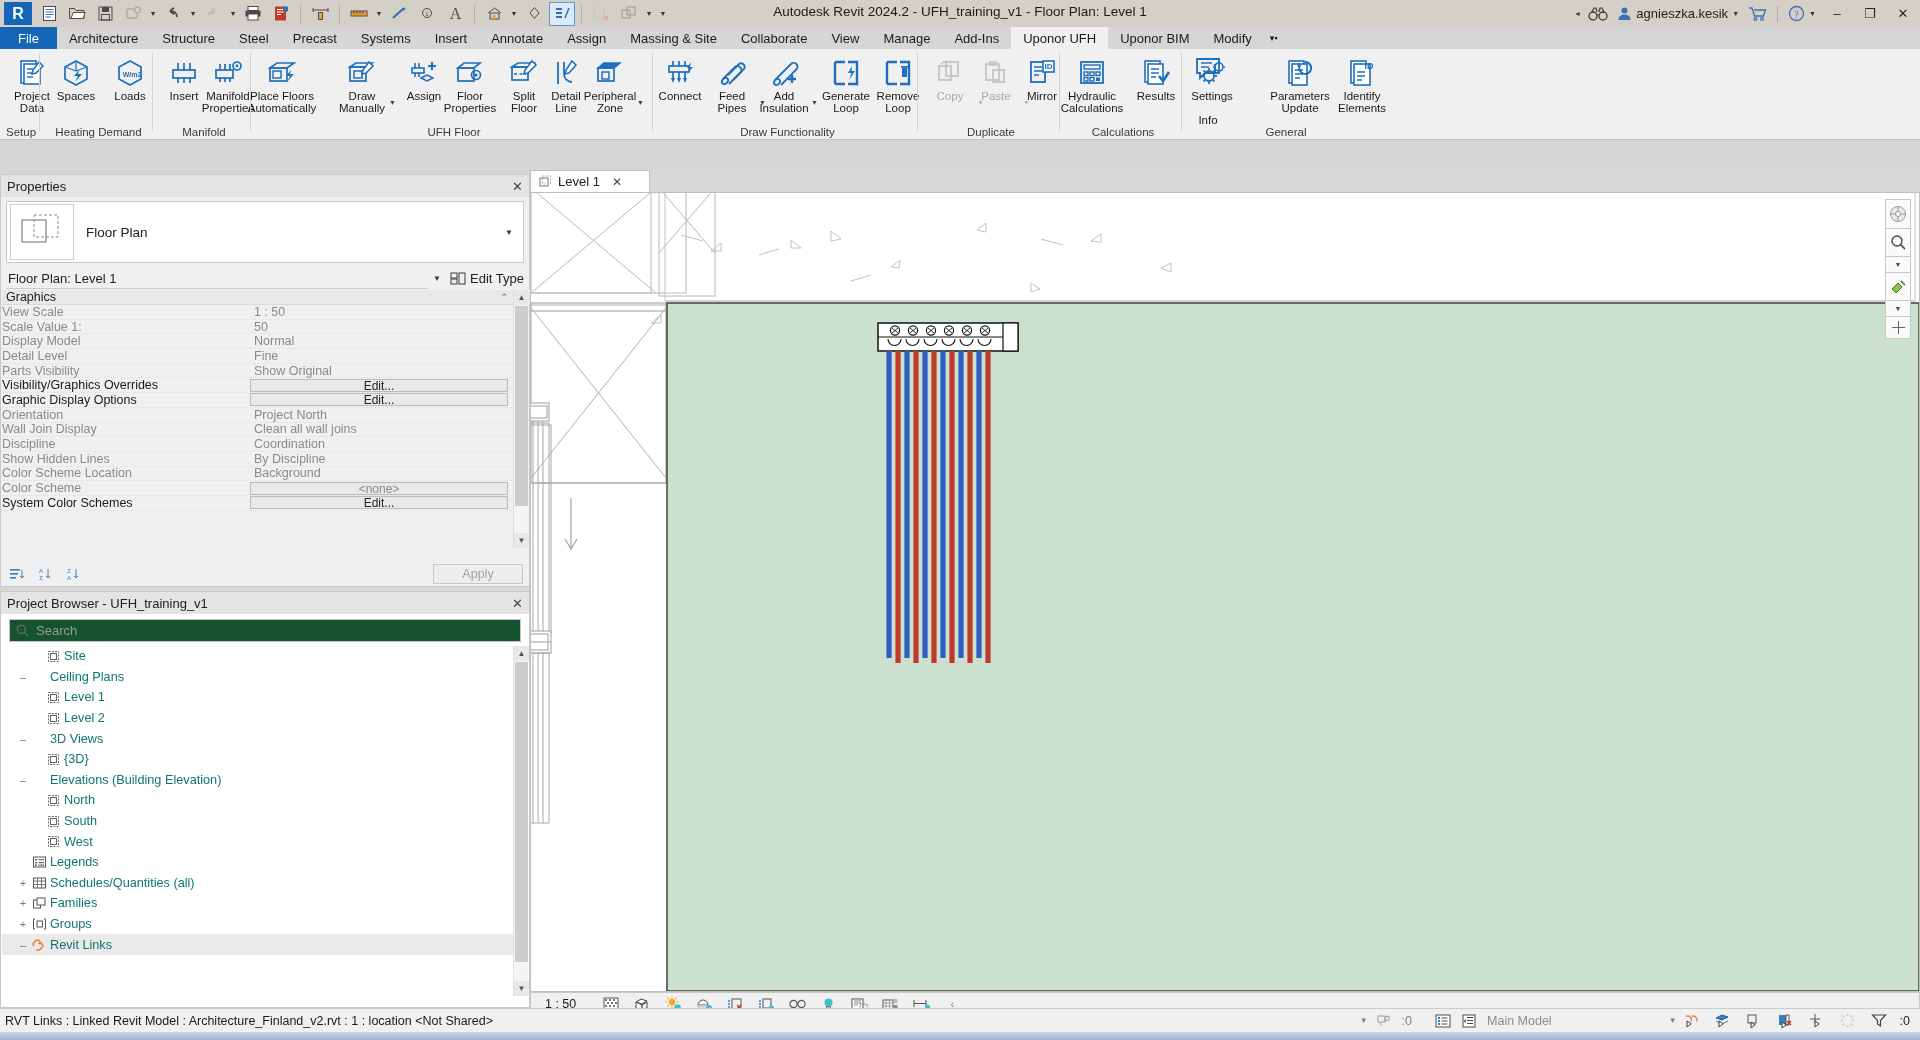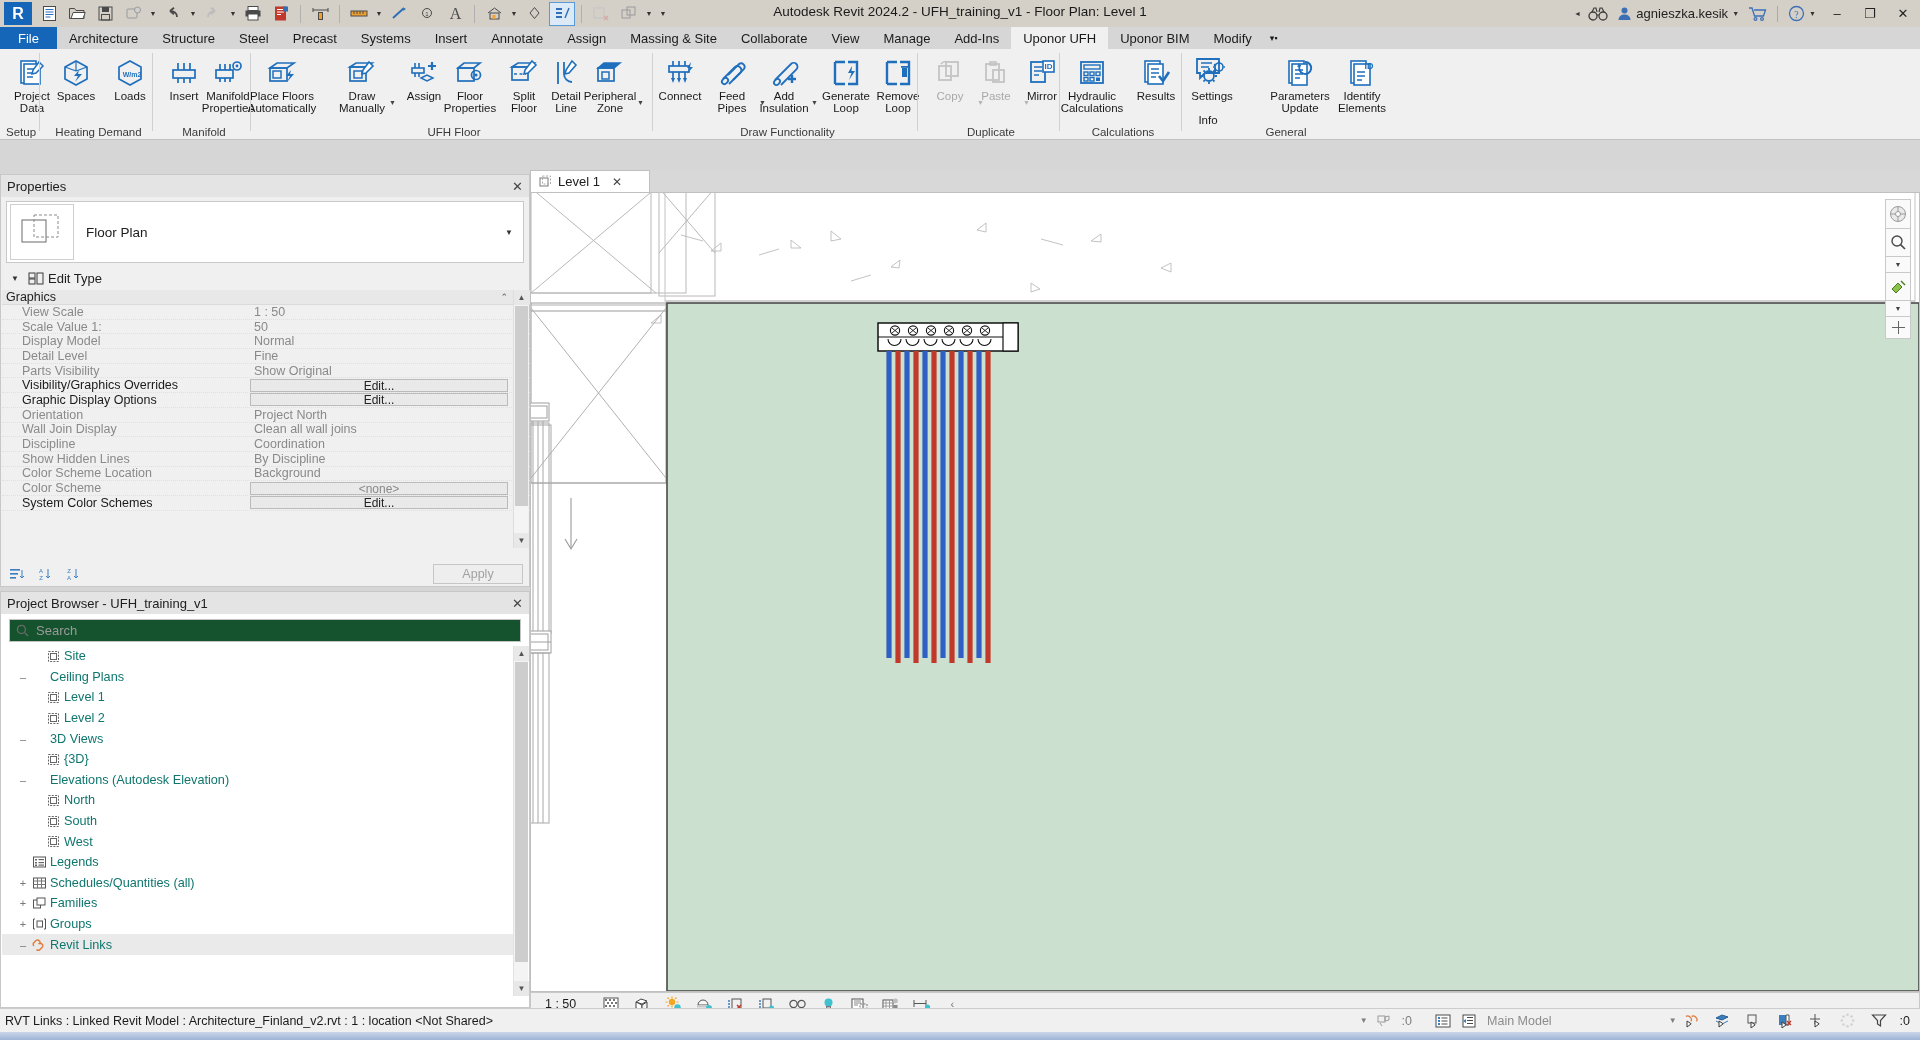--- a/index.html
+++ b/index.html
@@ -53,21 +53,21 @@
   .ptype .tlabel { margin-left:12px; font-size:13.5px; }
   .ptype .dd { margin-left:auto; margin-right:10px; font-size:8px; color:#333; }
   .psel { margin:5px 5px 0 5px; height:21px; display:flex; align-items:center; font-size:13px; }
   .psel .name { flex:1; border-bottom:1px solid #ccc; height:20px; line-height:20px; padding-left:2px; }
   .psel .dd { width:18px; text-align:center; font-size:8px; color:#333; }
   .psel .edittype { display:flex; align-items:center; gap:4px; padding-left:4px; font-size:13px; }
   .grid { position:absolute; left:1px; top:115px; width:528px; height:258px; overflow:hidden; }
   .gsection { height:15px; background:#e8e8e8; border-bottom:1px solid #dadada; display:flex; align-items:center; padding-left:4px; font-size:12.5px; }
   .gsection .chev { margin-left:auto; margin-right:22px; font-size:9px; color:#555; }
   .grow { height:14.7px; display:flex; align-items:center; font-size:12.5px; border-bottom:1px dotted #e0e0e0; }
-  .grow .k { width:248px; padding-left:20px; color:#8a8a8a; white-space:nowrap; overflow:hidden; }
+  .grow .k { width:248px; padding-left:0; color:#8a8a8a; white-space:nowrap; overflow:hidden; }
   .grow.bold .k { color:#1a1a1a; }
   .grow .v { flex:1; padding-left:4px; color:#8a8a8a; white-space:nowrap; overflow:hidden; }
   .grow .vbtn { flex:1; margin-right:22px; height:13px; line-height:12px; text-align:center; font-size:12px;
                 background:#e9e9e9; border:1px solid #bbb; color:#222; }
   .grow .vbtn.ghost { color:#8a8a8a; }
   .gscroll { position:absolute; right:1px; top:115px; width:15px; height:258px; background:#f4f4f4; border-left:1px solid #ddd; }
   .gscroll .arr { width:15px; height:15px; display:flex; align-items:center; justify-content:center; font-size:8px; color:#555; background:#e8e8e8; }
   .gscroll .thumbbar { position:absolute; top:16px; left:1px; width:13px; height:200px; background:#cdcdcd; }
   .pfoot { position:absolute; left:0; bottom:0; width:528px; height:24px; display:flex; align-items:center; padding:0 6px; gap:8px; }
   .pfoot .sbtn { width:20px; height:18px; display:flex; align-items:center; justify-content:center; }
@@ -730,20 +730,21 @@
         <svg width="46" height="40" viewBox="0 0 46 40">
             <rect x="3" y="8" width="24" height="22" fill="#fff" stroke="#6a6a6a"></rect>
             <rect x="15" y="3" width="24" height="22" fill="none" stroke="#8a8a8a" stroke-dasharray="3 2"></rect>
           </svg>
       </div>
       <div class="tlabel">Floor Plan</div>
       <div class="dd">▼</div>
     </div>
 
     <div class="psel">
+      <div class="name">Floor Plan: Level 1</div>
       <div class="dd">▼</div>
       <div class="edittype">
         <svg width="16" height="15" viewBox="0 0 16 15">
             <rect x="1" y="2" width="6" height="5" fill="none" stroke="#3a3a3a"></rect>
             <rect x="9" y="2" width="6" height="11" fill="none" stroke="#3a3a3a"></rect>
             <rect x="1" y="8" width="6" height="5" fill="none" stroke="#3a3a3a"></rect>
           </svg>
         <span>Edit Type</span>
       </div>
     </div>
@@ -909,21 +910,21 @@
               <rect x="1.5" y="1.5" width="10" height="10" fill="#fff" stroke="#666" stroke-dasharray="2 1.3"></rect>
               <rect x="3.5" y="3.5" width="6" height="6" fill="#fff" stroke="#666"></rect>
             </svg>
           </span>
           <span class="tlbl">{3D}</span>
         </div>
         <div class="tnode">
           <span style="display: inline-block; width: 14px;"></span>
           <span class="exp">–</span>
           <span class="tico"></span>
-          <span class="tlbl">Elevations (Autodesk Elevation)</span>
+          <span class="tlbl">Elevations (Building Elevation)</span>
         </div>
         <div class="tnode">
           <span style="display: inline-block; width: 28px;"></span>
           <span class="exp"></span>
           <span class="tico">
             <svg width="13" height="13" viewBox="0 0 13 13">
               <rect x="1.5" y="1.5" width="10" height="10" fill="#fff" stroke="#666" stroke-dasharray="2 1.3"></rect>
               <rect x="3.5" y="3.5" width="6" height="6" fill="#fff" stroke="#666"></rect>
             </svg>
           </span>

